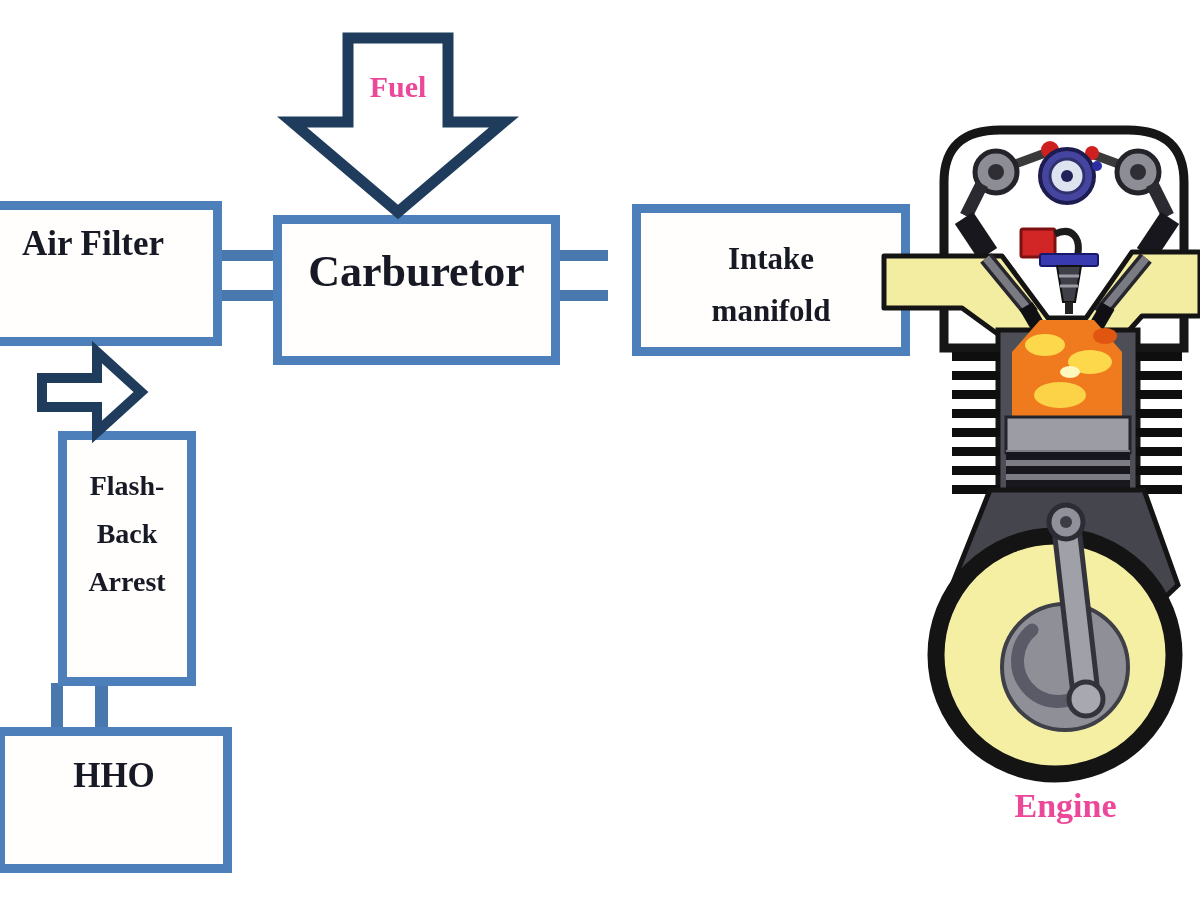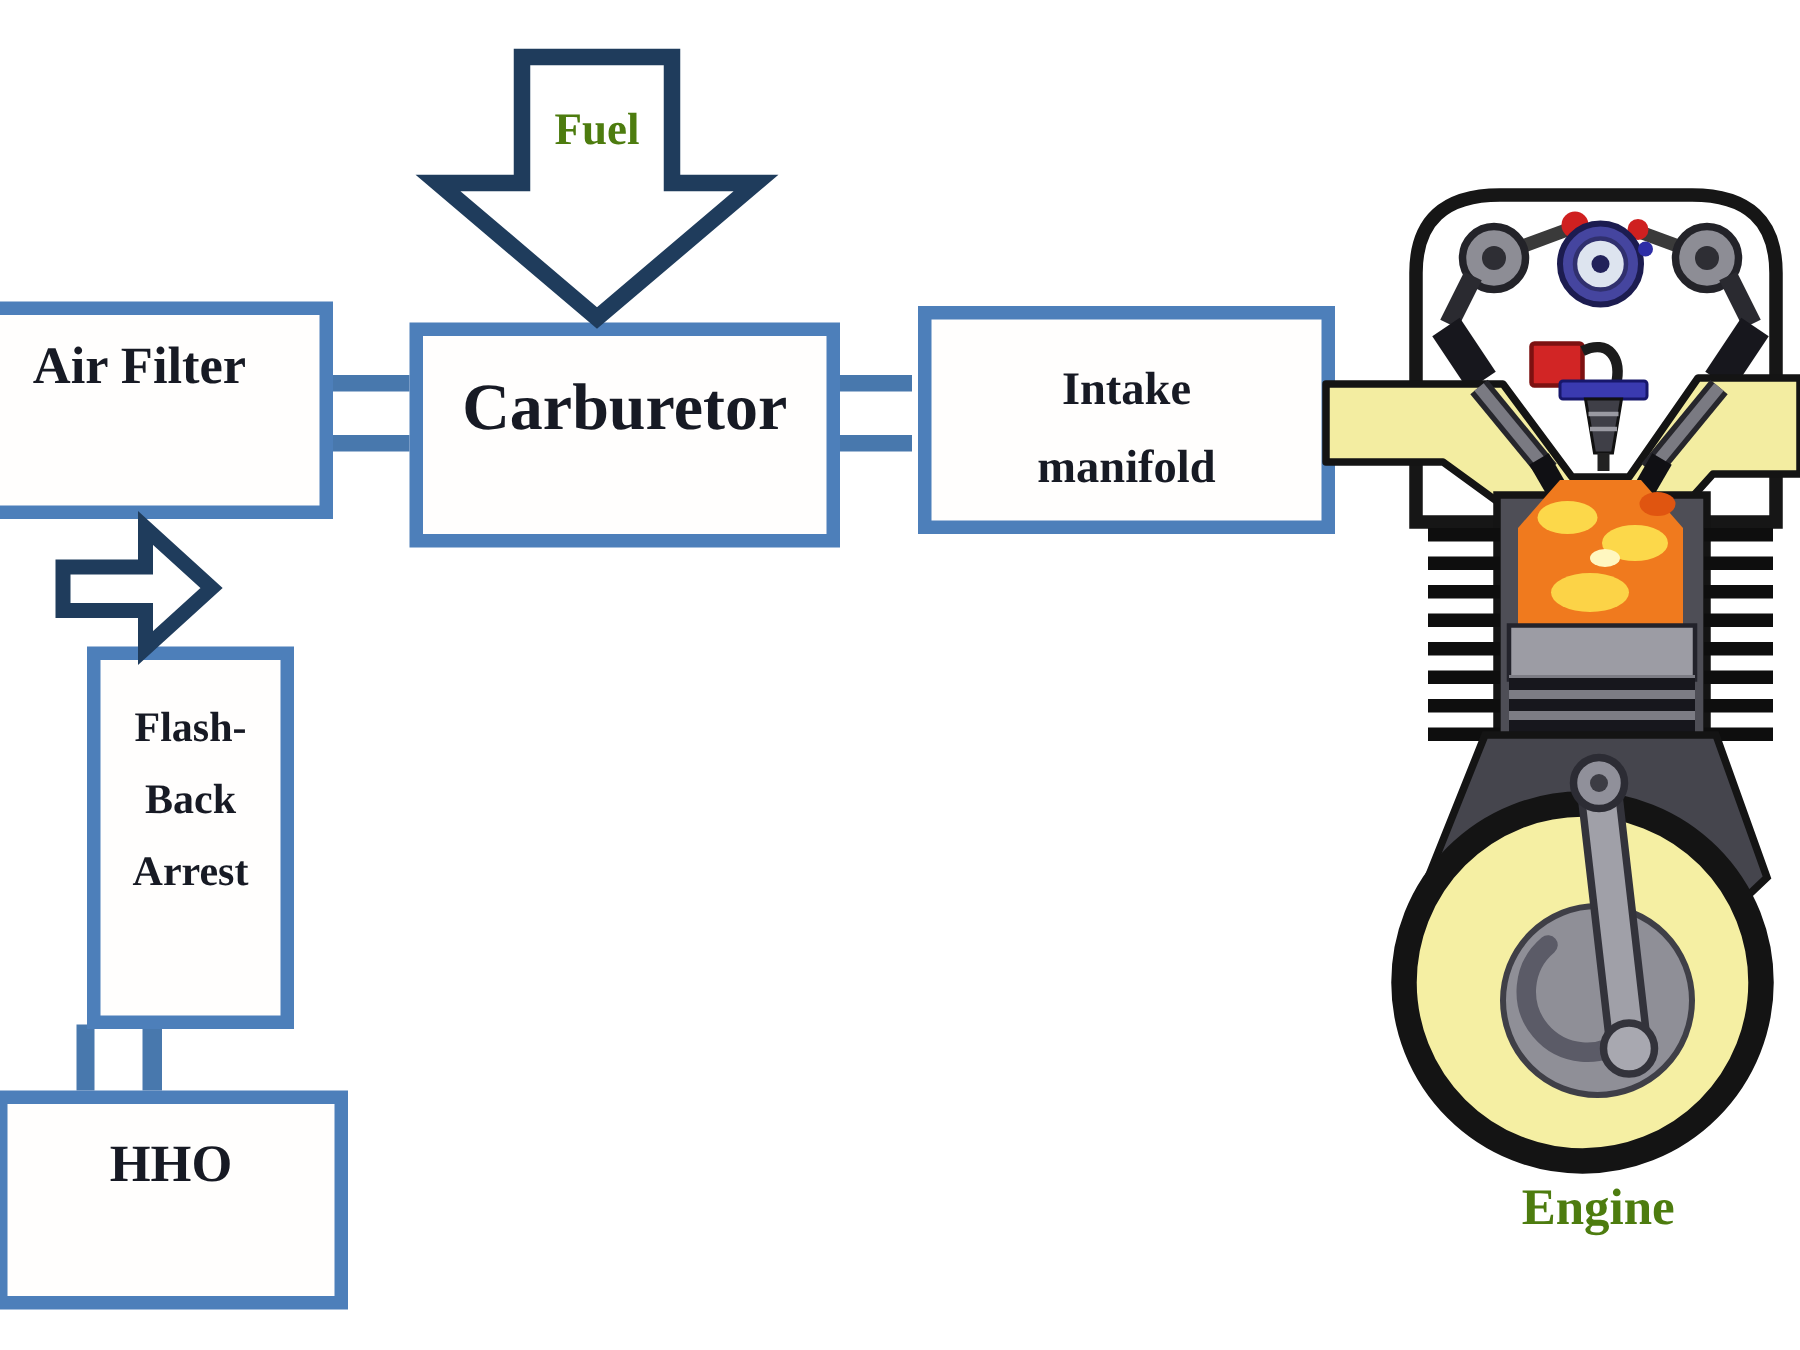--- a/index.html
+++ b/index.html
@@ -10,28 +10,28 @@
   }
   .fbox {
     position:absolute; box-sizing:border-box;
     background:#fffefd; border:9px solid #4d7fba;
     color:#171a24; font-weight:bold; text-align:center;
     z-index:2;
   }
   .fbox span { display:block; }
   .conn { position:absolute; background:#4878ad; z-index:1; }
   .lbl {
-    position:absolute; color:#4d7c0f; font-weight:bold;
+    position:absolute; color:#ec4899; font-weight:bold;
     text-align:center; z-index:4;
   }
   svg.art { position:absolute; left:0; top:0; z-index:3; }
   
   #box-air     { left:-36px; top:201px; width:258px; height:145px; font-size:35px; padding-top:14px; }
   #box-carb    { left:273px; top:215px; width:287px; height:150px; font-size:44px; padding-top:22px; }
-  #box-intake  { left:612px; top:204px; width:278px; height:152px; font-size:31px; padding-top:20px; line-height:52px; }
+  #box-intake  { left:632px; top:204px; width:278px; height:152px; font-size:31px; padding-top:20px; line-height:52px; }
   #box-flash   { left:18px;  top:431px; width:138px; height:255px; font-size:28px; padding-top:22px; line-height:48px;margin-left:40px; }
   #box-hho     { left:-4px;  top:727px; width:236px; height:146px; font-size:35px; padding-top:12px; line-height:55px; }
   #lbl-fuel    { left:338px; top:70px;  width:120px; font-size:30px; }
   #lbl-engine  { left:978px; top:787px; width:175px; font-size:34px; }
 </style>
 </head>
 <body>
 
 <div class="canvas">
 

